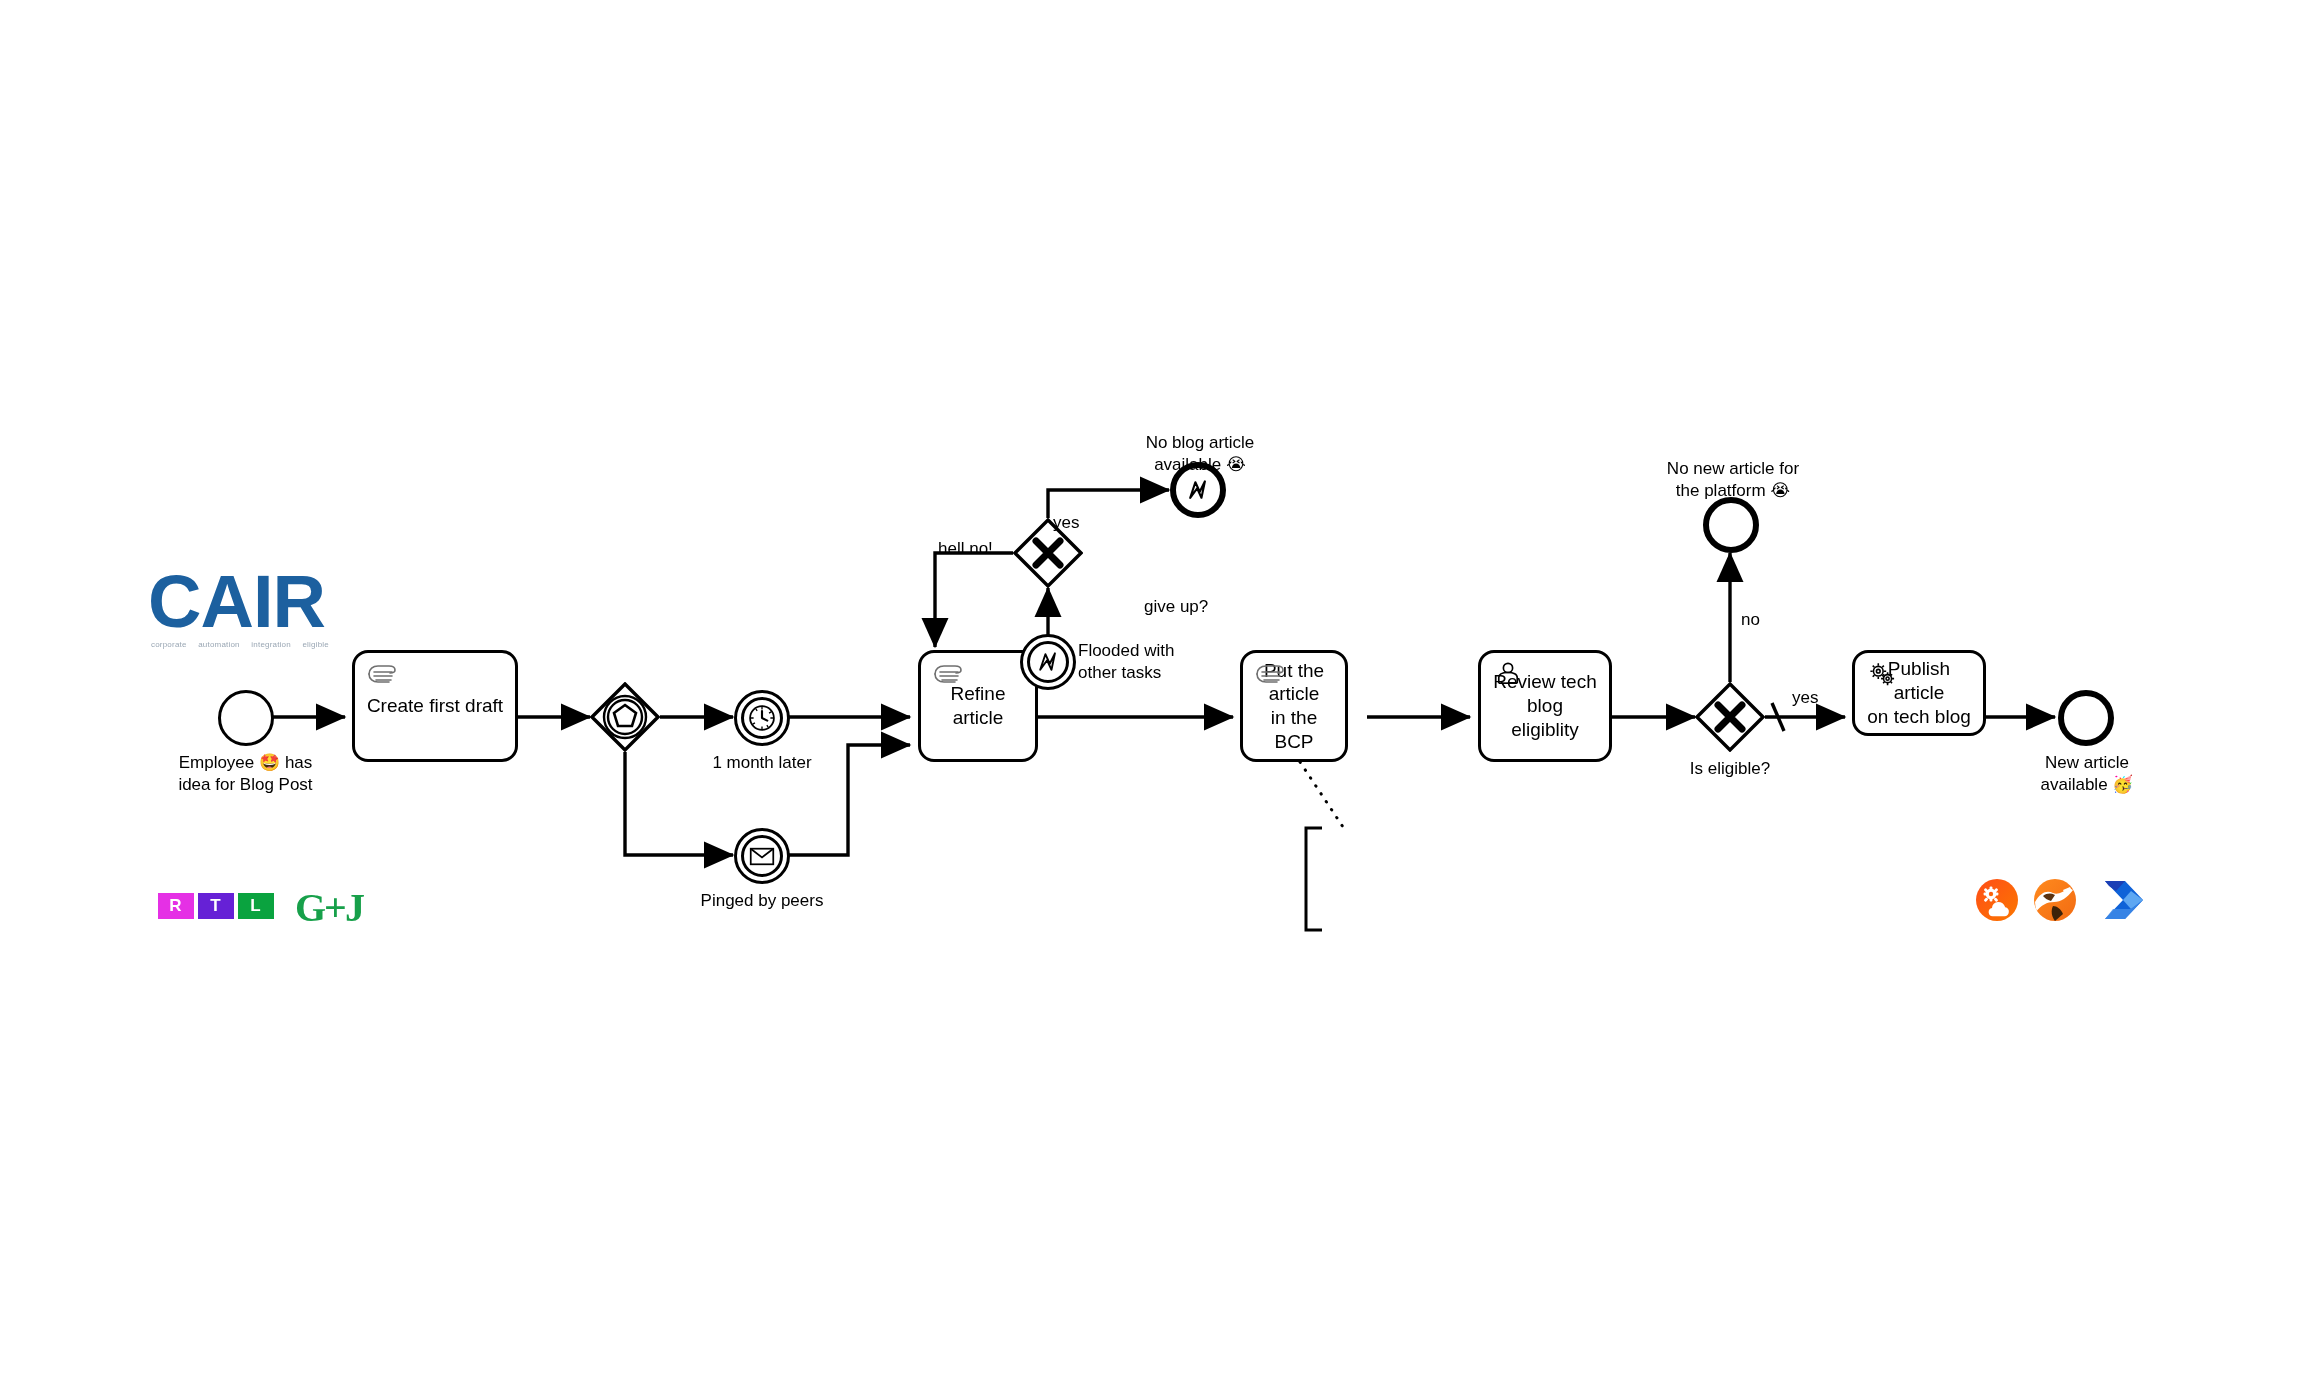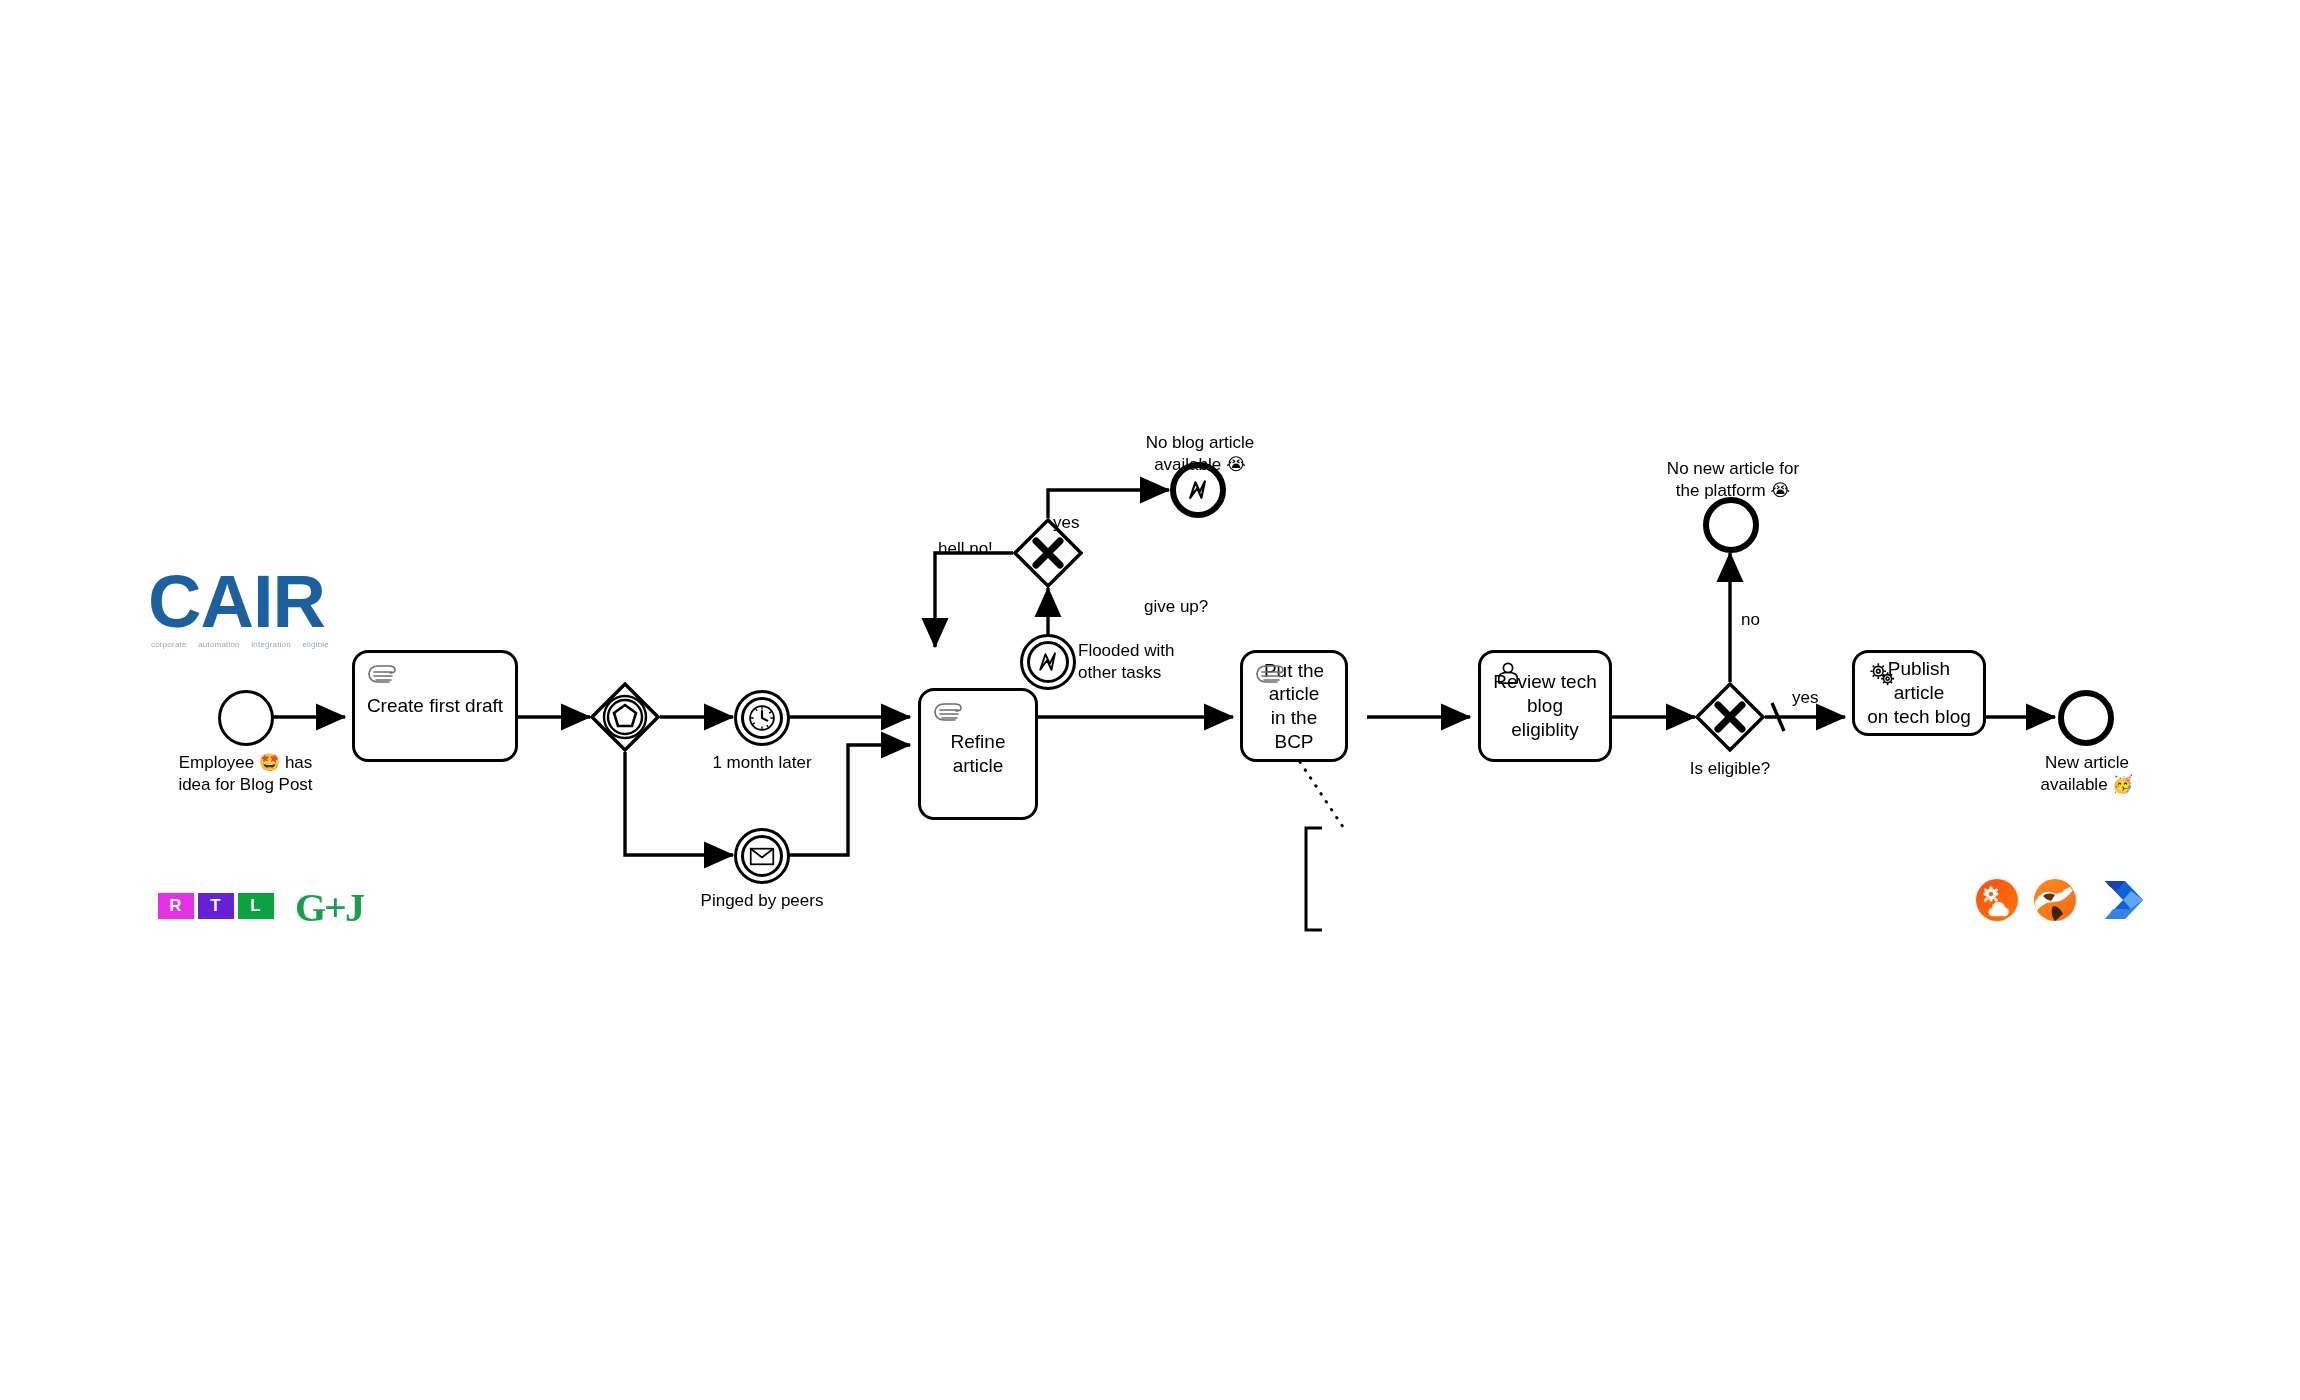--- a/index.html
+++ b/index.html
@@ -161,21 +161,21 @@
     <span class="ring"></span>
     <span class="glyph">
       <svg viewBox="0 0 30 24" width="26" height="21">
         <rect x="2" y="3" width="26" height="18" fill="none" stroke="#000" stroke-width="2"></rect>
         <path d="M2,3 L15,13 L28,3" fill="none" stroke="#000" stroke-width="2"></path>
       </svg>
     </span>
   </div>
   <div class="lbl" style="left:682px;top:890px;width:160px;">Pinged by peers</div>
 
-  <div class="task" style="left:918px;top:650px;width:120px;height:132px;margin-top:38px;">
+  <div class="task" style="left:918px;top:650px;width:120px;height:112px;">
     <span class="task-icon">
       <svg viewBox="0 0 34 26" width="34" height="26">
         <g fill="none" stroke="#6f6f6f" stroke-width="1.6" stroke-linecap="round">
           <path d="M4,13 C4,8 8,5 13,5 L24,5 C28,5 30,7 30,9 C30,11 28,12 25,12"></path>
           <path d="M9,11 L27,11 M9,15 L27,15 M11,19 L26,19"></path>
           <path d="M4,13 C4,18 8,21 13,21 L24,21"></path>
         </g>
       </svg>
     </span>
     <span class="tlabel">Refine article</span>

